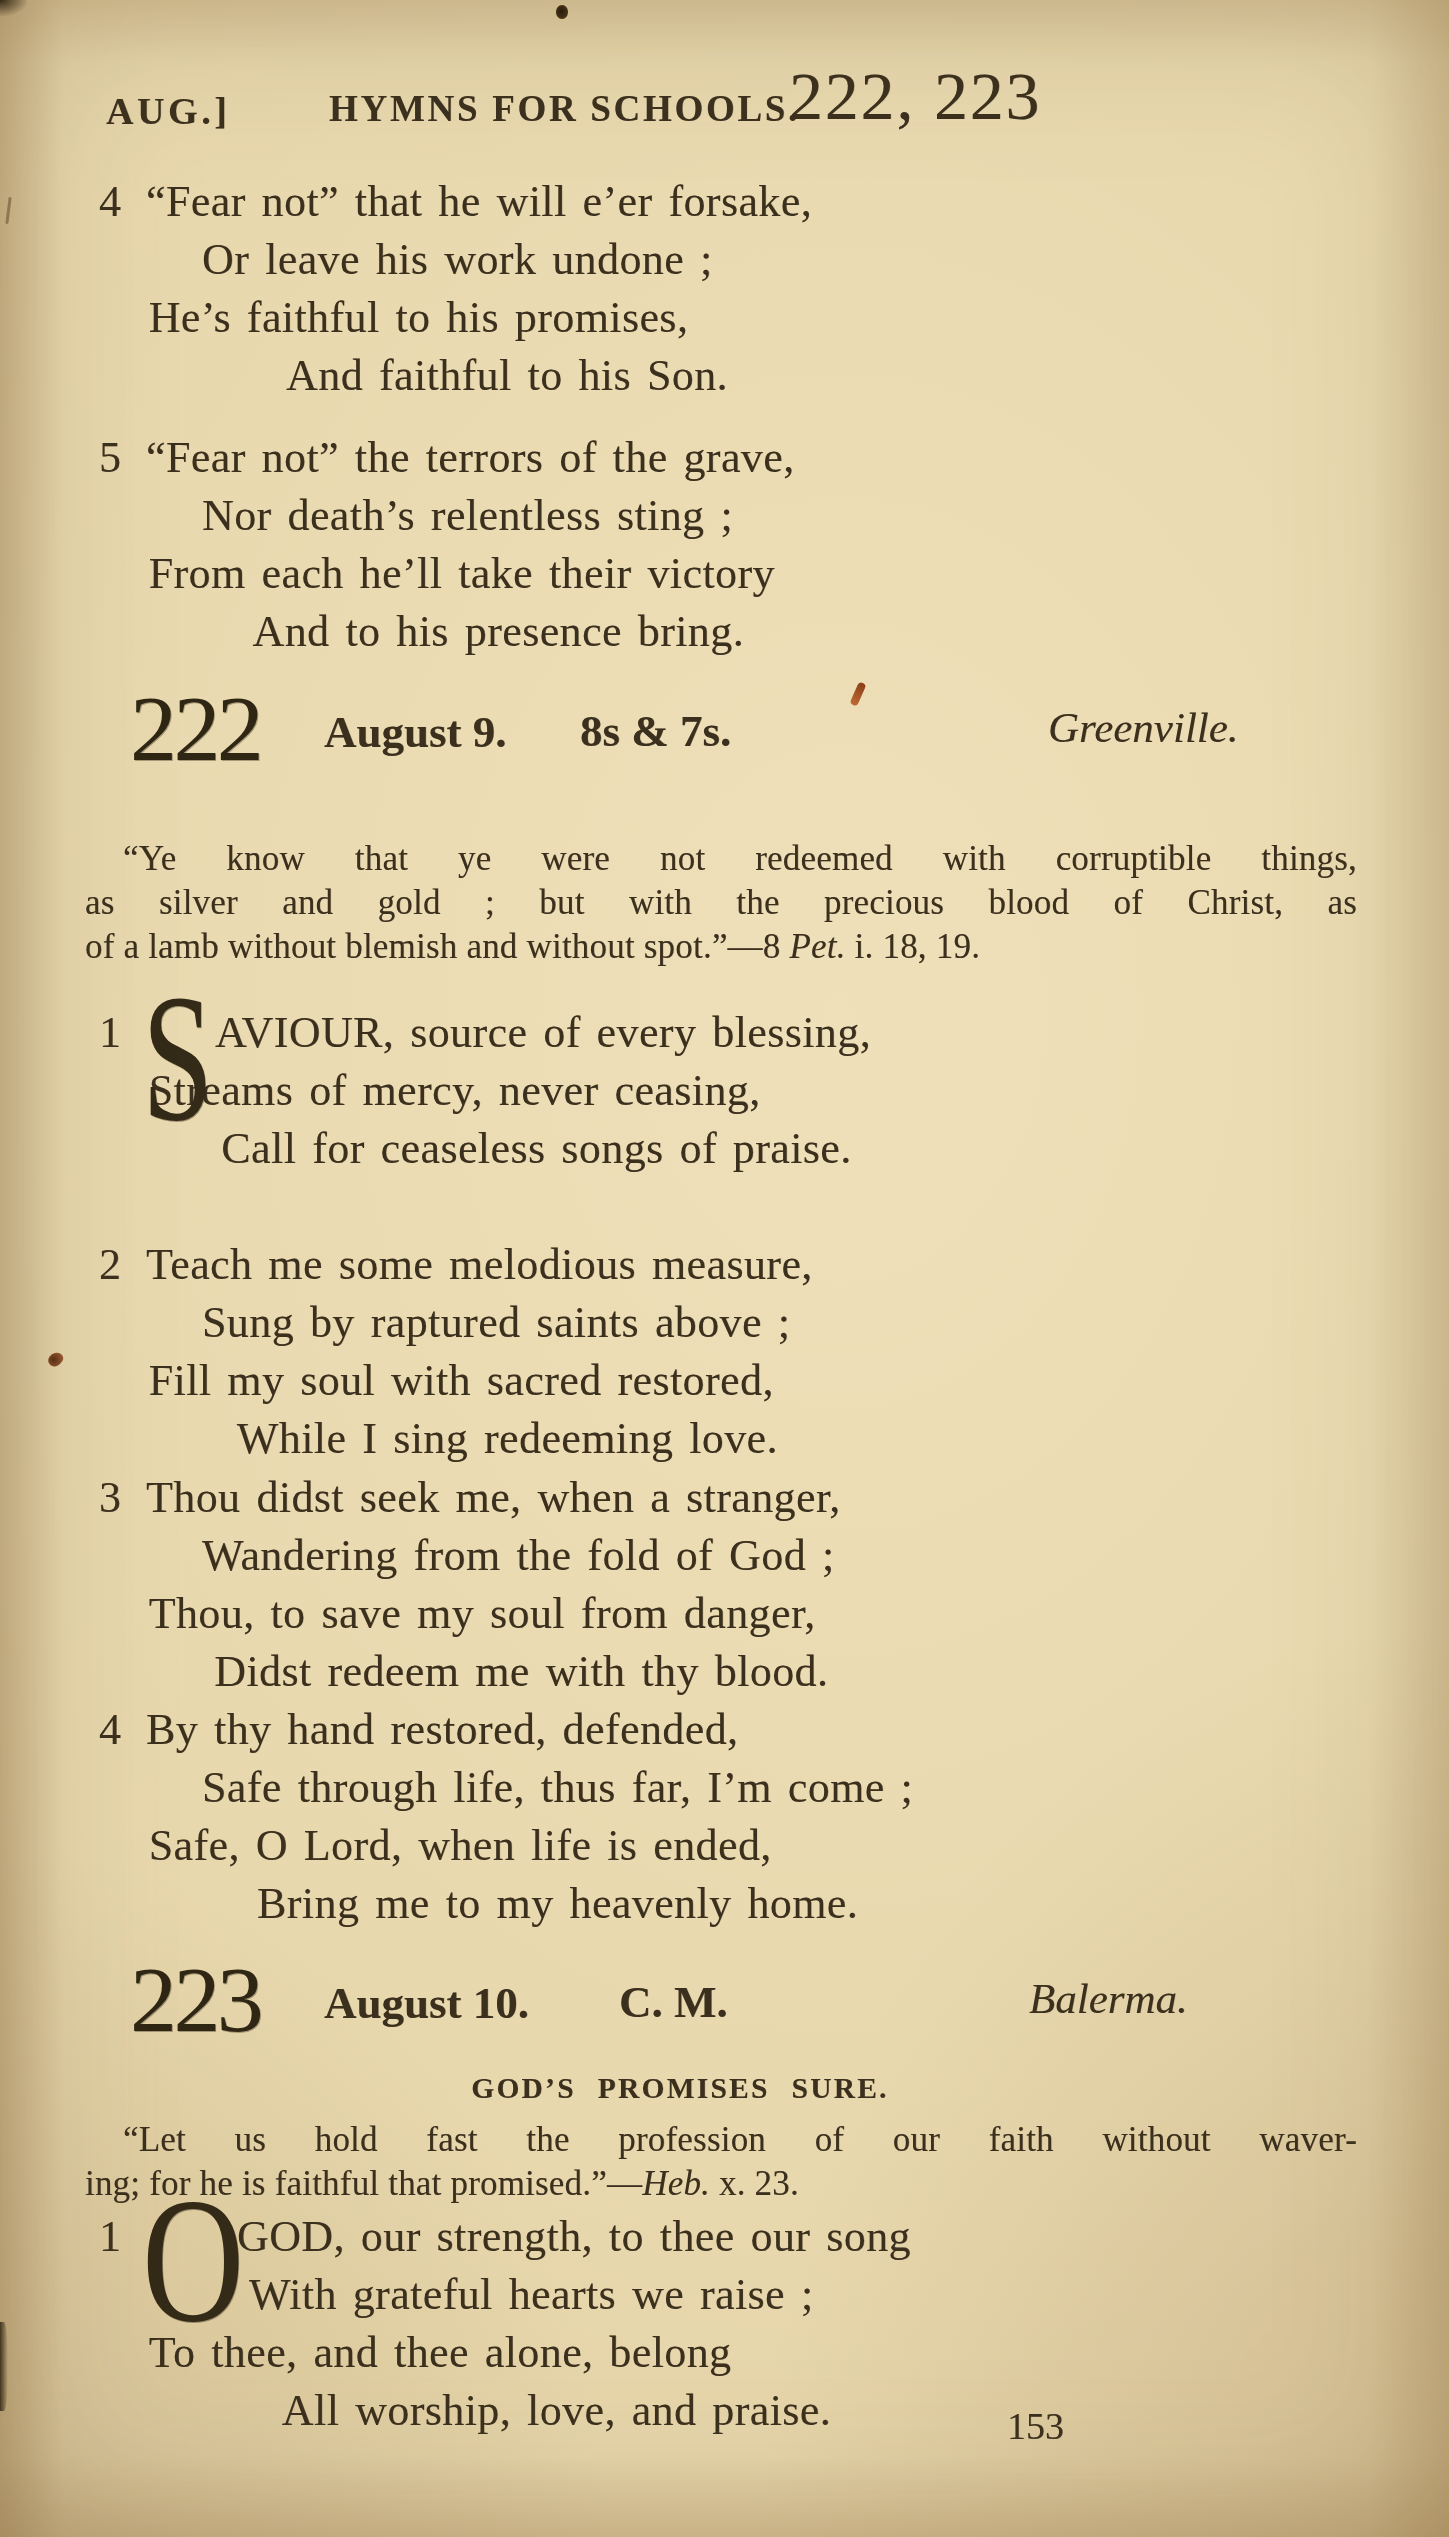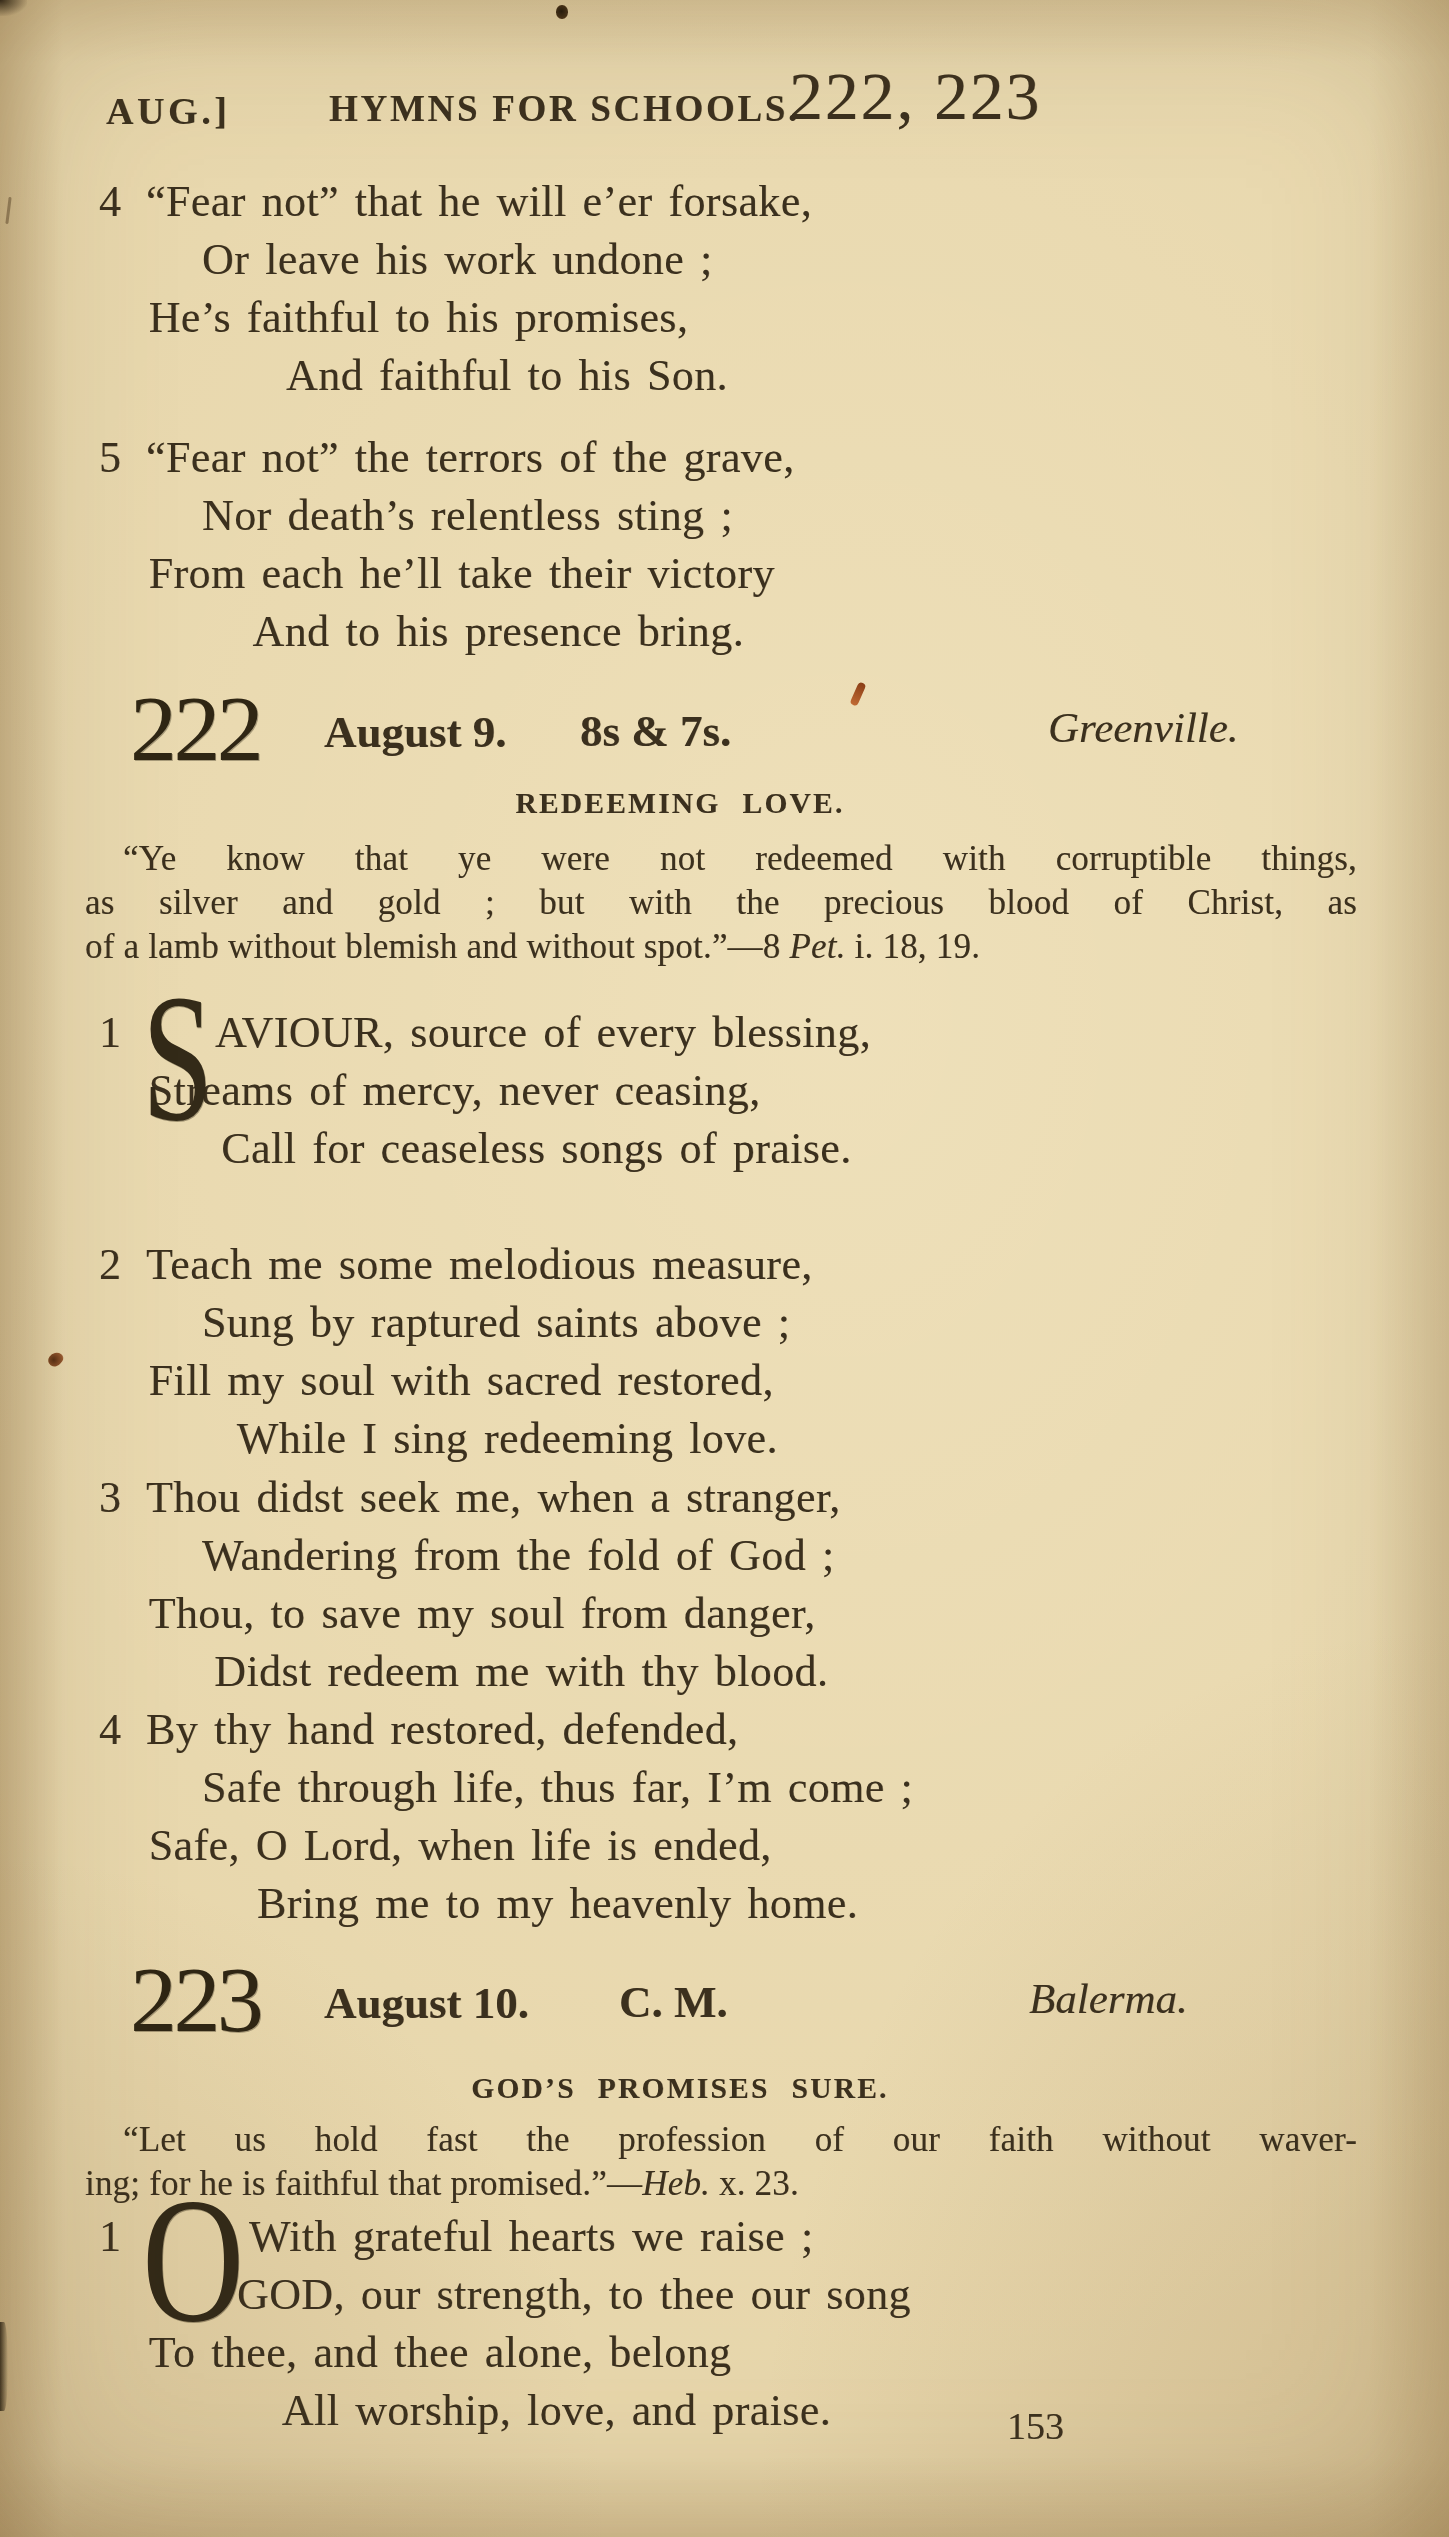--- a/index.html
+++ b/index.html
@@ -107,21 +107,20 @@
     <div class="i3">And to his presence bring.</div>
   </section>
 
   <div class="hymn-head" style="top:674px">
     <span class="hnum" style="left:130px">222</span>
     <span class="hdate ink" style="left:324px">August 9.</span>
     <span class="hmeter ink" style="left:580px">8s &amp; 7s.</span>
     <span class="htune ink" style="left:1048px">Greenville.</span>
   </div>
 
-  <div class="topic ink" style="top:787px">REDEEMING LOVE.</div>
 
   <div class="quote ink" style="top:837px">
     <div class="qjust qindent">“Ye know that ye were not redeemed with corruptible things,</div>
     <div class="qjust">as silver and gold ; but with the precious blood of Christ, as</div>
     <div><span>of a lamb without blemish and without spot.”—8 </span><span class="qref">Pet.</span><span> i. 18, 19.</span></div>
   </div>
 
   <section class="verse ink" style="top:1004px">
     <span class="vnum">1</span>
     <span class="dropcap">S</span>
@@ -164,22 +163,22 @@
   <div class="topic ink" style="top:2072px">GOD’S PROMISES SURE.</div>
 
   <div class="quote ink" style="top:2118px">
     <div class="qjust qindent">“Let us hold fast the profession of our faith without waver-</div>
     <div><span>ing; for he is faithful that promised.”—</span><span class="qref">Heb.</span><span> x. 23.</span></div>
   </div>
 
   <section class="verse ink" style="top:2208px">
     <span class="vnum">1</span>
     <span class="dropcap dc-o">O</span>
+    <div style="padding-left:91px">GOD, our strength, to thee our song</div>
     <div style="padding-left:103px">With grateful hearts we raise ;</div>
-    <div style="padding-left:91px">GOD, our strength, to thee our song</div>
     <div class="i2">To thee, and thee alone, belong</div>
     <div class="i3">All worship, love, and praise.</div>
   </section>
 
   <div class="page-num ink">153</div>
 
 </div>
 
 
 </body></html>

